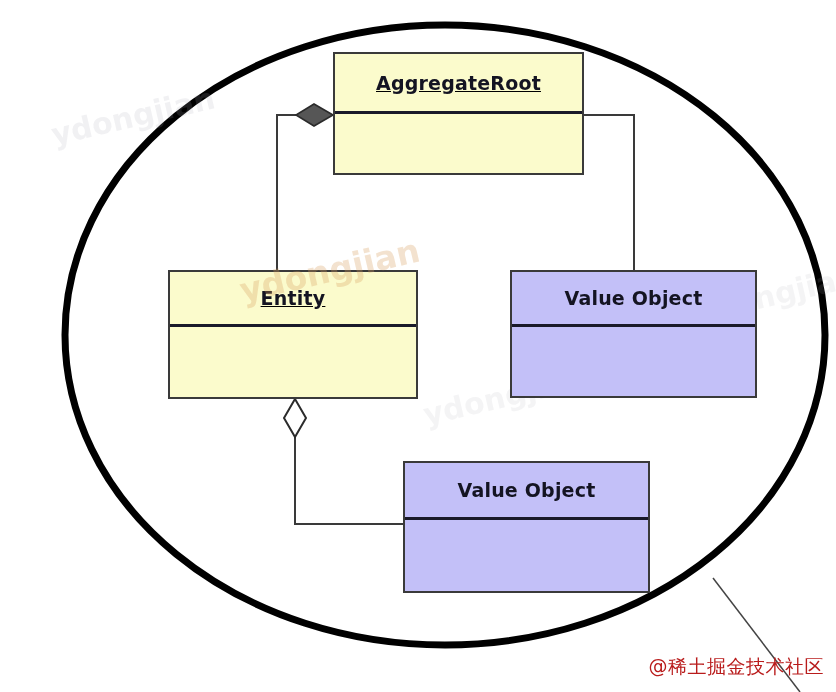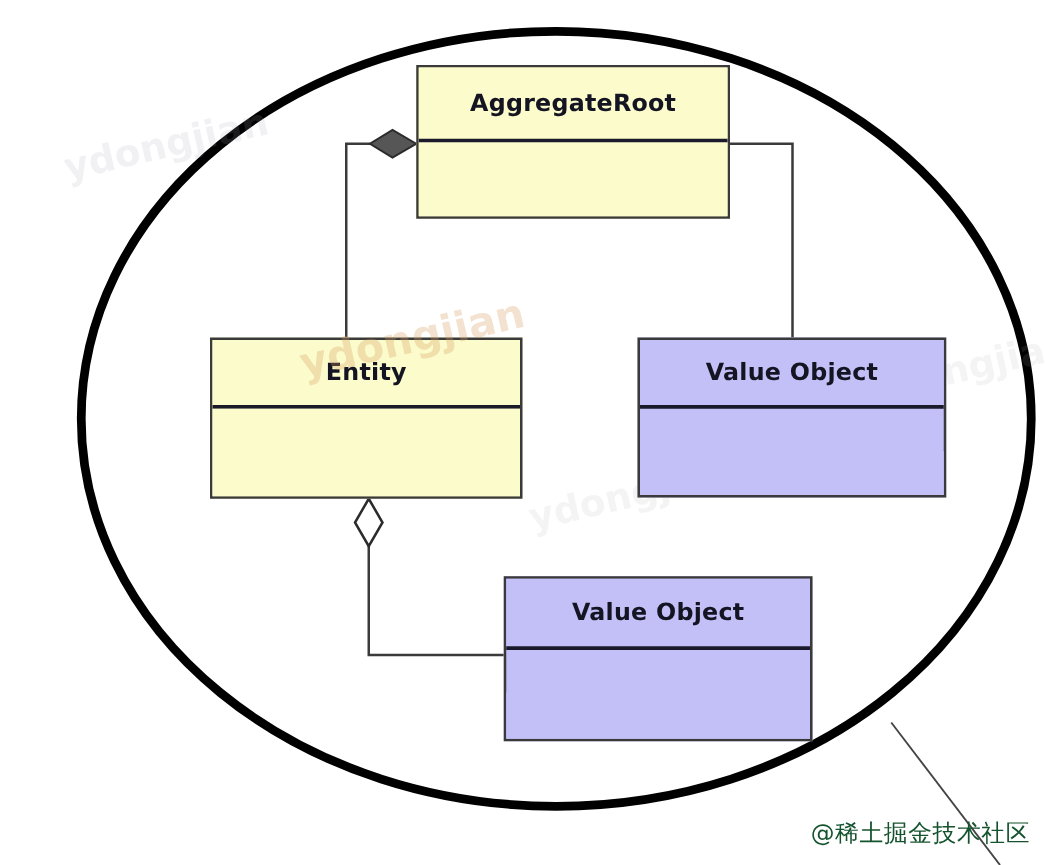--- a/index.html
+++ b/index.html
@@ -49,21 +49,21 @@
   .uml-title-text {
     font-family: "DejaVu Sans", sans-serif;
     font-weight: bold;
     font-size: 19px;
     color: #141422;
     letter-spacing: 0.2px;
     white-space: nowrap;
     user-select: none;
   }
   .cls-yellow { background: #fbfbcc; }
-  .cls-yellow .uml-title-row { background: #fbfbcc; }
+  .cls-yellow .uml-title-row { background: #fbfbcc; text-decoration: underline; }
   .cls-yellow .uml-body-row { background: #fbfbcc; }
   .cls-purple { background: #c3c0f8; gap: 34px; }
   .cls-purple .uml-title-row { background: #c3c0f8; }
   .cls-purple .uml-body-row { background: #c3c0f8; }
 
   
   .watermark {
     position: absolute;
     user-select: none;
     pointer-events: none;
@@ -111,21 +111,21 @@
     color: rgba(170, 170, 180, 0.13);
     transform: rotate(-13deg);
     transform-origin: left top;
     z-index: 1;
   }
   #watermark-credit {
     right: 12px;
     bottom: 12px;
     font-family: "DejaVu Sans", sans-serif;
     font-size: 19px;
-    color: #14532d;
+    color: #b91c1c;
     letter-spacing: 0.5px;
     z-index: 6;
   }
 </style>
 </head>
 <body>
 
 <div id="diagram-root">
 
   <svg id="diagram-svg" viewBox="0 0 836 692">

